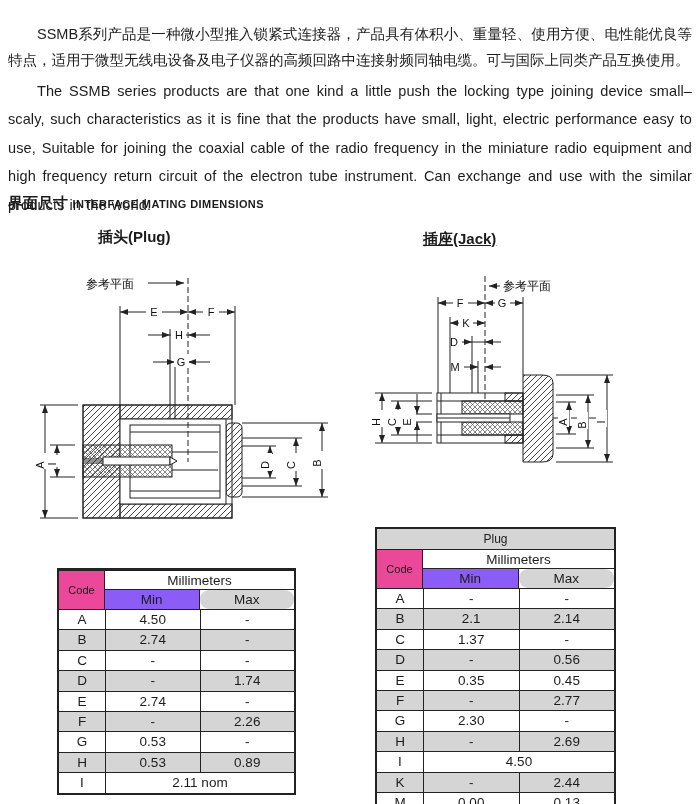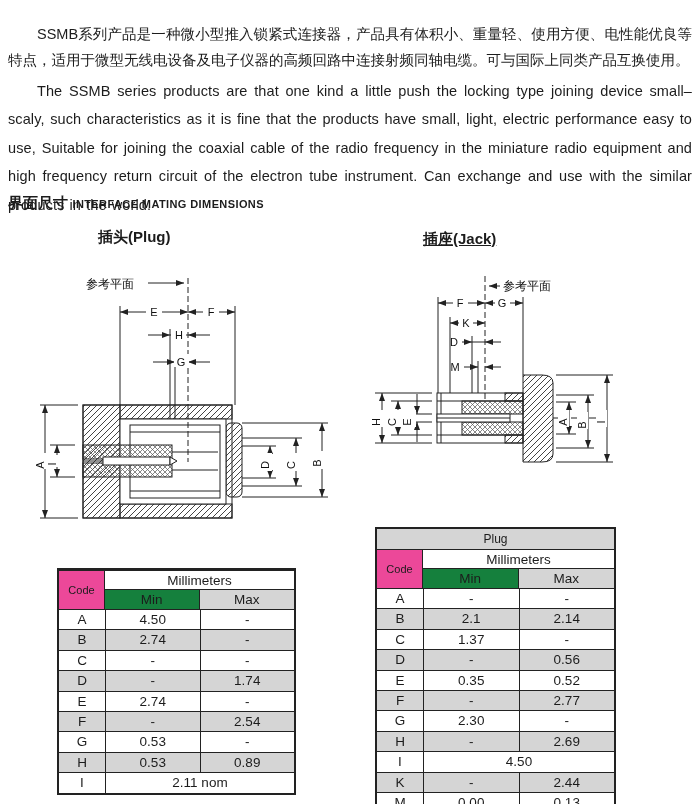--- a/index.html
+++ b/index.html
@@ -20,22 +20,22 @@
   .dim-label{font-size:11px;fill:#111;font-family:"Liberation Sans",sans-serif;}
   .cjk-label{font-size:12px;fill:#111;font-family:"Liberation Sans",sans-serif;}
 
   .dim-table{position:absolute;border:2px solid #222;background:#fff;font-size:13.5px;}
   #jack-table{left:57px;top:568px;width:235px;}
   #plug-table{left:375px;top:527px;width:237px;}
   .t-title{height:20px;line-height:20px;text-align:center;background:#d5d5d5;font-size:12px;}
   .t-head{display:grid;grid-template-columns:46px 1fr 1fr;grid-template-rows:19px 19px;border-top:1px solid #222;}
   .h-code{grid-row:1/3;grid-column:1;border-right:1px solid #222;display:flex;align-items:center;justify-content:center;font-size:11px;background:#ec4899;}
   .h-unit{grid-column:2/4;grid-row:1;text-align:center;line-height:19px;background:#fff;border-bottom:1px solid #222;}
-  .h-min{grid-column:2;grid-row:2;background:#15803d;border-right:1px solid #222;text-align:center;line-height:19px;}
-  .h-max{grid-column:3;grid-row:2;background:#d5d5d5;text-align:center;line-height:19px;}
+  .h-min{grid-column:2;grid-row:2;background:#8b5cf6;border-right:1px solid #222;text-align:center;line-height:19px;}
+  .h-max{grid-column:3;grid-row:2;background:#d5d5d5;text-align:center;line-height:19px;border-radius:9px;}
   .t-body{border-top:1px solid #222;}
   .trow{display:grid;grid-template-columns:46px 1fr 1fr;height:19.4px;background:#fff;}
   .trow.span{grid-template-columns:46px 1fr;}
   .trow + .trow{border-top:1px solid #222;}
   .trow.alt{background:#d5d5d5;}
   .tc{text-align:center;line-height:19.4px;overflow:hidden;}
   .tc.c2,.tc.c3{border-left:1px solid #222;}
 </style>
 </head>
 <body>
@@ -275,21 +275,21 @@
         <div class="tc c3">1.74</div>
       </div>
       <div class="trow">
         <div class="tc code">E</div>
         <div class="tc c2">2.74</div>
         <div class="tc c3">-</div>
       </div>
       <div class="trow alt">
         <div class="tc code">F</div>
         <div class="tc c2">-</div>
-        <div class="tc c3">2.54</div>
+        <div class="tc c3">2.26</div>
       </div>
       <div class="trow">
         <div class="tc code">G</div>
         <div class="tc c2">0.53</div>
         <div class="tc c3">-</div>
       </div>
       <div class="trow alt">
         <div class="tc code">H</div>
         <div class="tc c2">0.53</div>
         <div class="tc c3">0.89</div>
@@ -326,21 +326,21 @@
         <div class="tc c3">-</div>
       </div>
       <div class="trow alt">
         <div class="tc code">D</div>
         <div class="tc c2">-</div>
         <div class="tc c3">0.56</div>
       </div>
       <div class="trow">
         <div class="tc code">E</div>
         <div class="tc c2">0.35</div>
-        <div class="tc c3">0.52</div>
+        <div class="tc c3">0.45</div>
       </div>
       <div class="trow alt">
         <div class="tc code">F</div>
         <div class="tc c2">-</div>
         <div class="tc c3">2.77</div>
       </div>
       <div class="trow">
         <div class="tc code">G</div>
         <div class="tc c2">2.30</div>
         <div class="tc c3">-</div>

